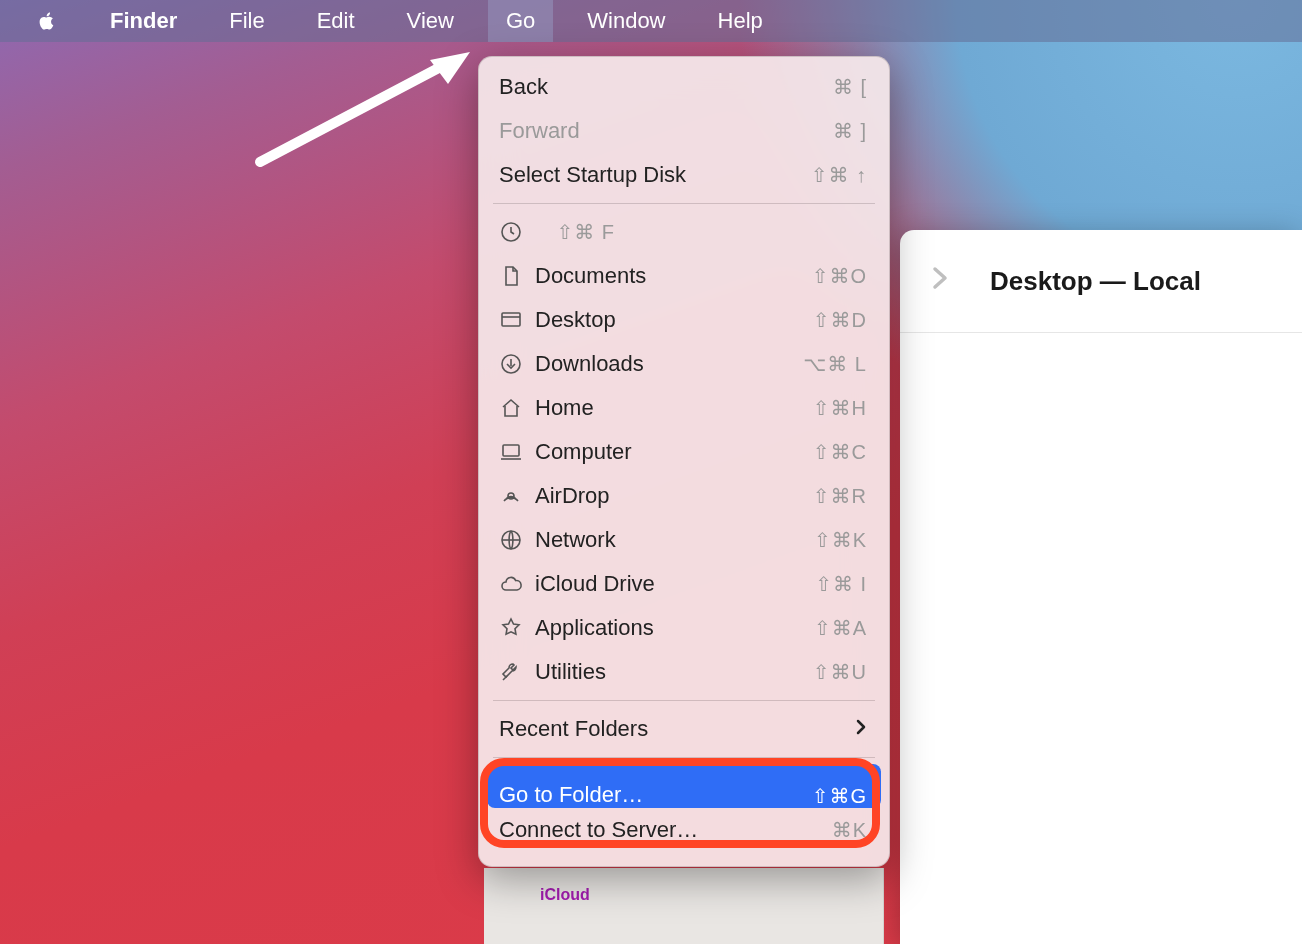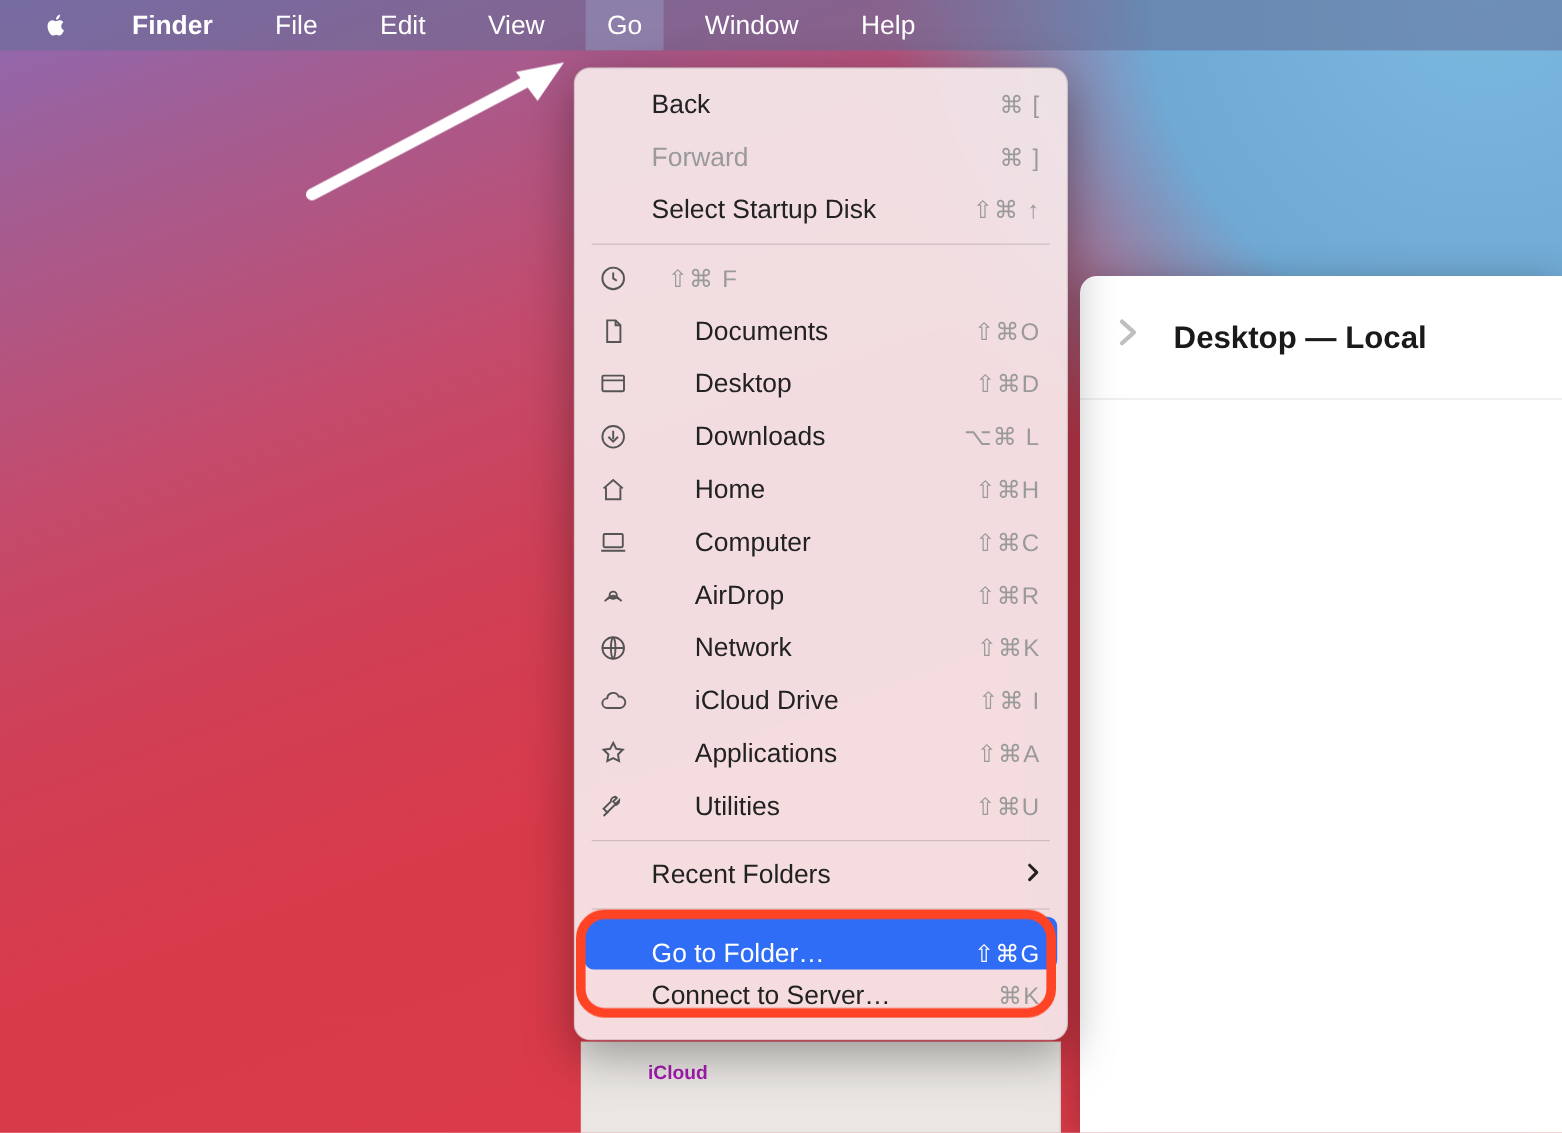--- a/index.html
+++ b/index.html
@@ -32,34 +32,34 @@
     box-shadow:0 12px 40px rgba(0,0,0,.35);
     padding:8px 0 14px 0;
     backdrop-filter:blur(20px);
   }
   .menu .row{
     display:flex;align-items:center;height:44px;padding:0 22px 0 20px;
     font-size:22px;color:#222;
   }
   .menu .row.disabled{color:#9a9a9a;}
   .menu .row .ic{width:36px;display:flex;justify-content:flex-start;color:#555;}
-  .menu .row .lbl{flex:1;margin-left:44px;}
+  .menu .row .lbl{flex:1;}
   .menu .row .sc{color:#9a9a9a;font-size:20px;letter-spacing:1px;min-width:80px;text-align:right;}
   .menu .row.sel{background:#2f6df6;color:#fff;border-radius:8px;margin:0 8px;padding:0 14px 0 12px;align-items:flex-end;}
   .menu .row.sel .sc{color:#fff;}
   .menu .sep{height:1px;background:rgba(0,0,0,.15);margin:6px 14px;}
   .menu .row .chev{color:#222;font-size:22px;}
   
   .finder{
     position:absolute;top:230px;left:900px;width:402px;height:714px;
     background:#fff;border-top-left-radius:14px;
     box-shadow:-4px 4px 30px rgba(0,0,0,.25);
   }
   .finder .tb{
-    height:102px;display:flex;align-items:center;padding:0 30px;gap:28px;
+    height:102px;display:flex;align-items:center;padding:0 30px;gap:40px;
     border-bottom:1px solid #e6e6e6;
   }
   .chevron-f{color:#bfbfbf;font-size:34px;font-weight:400;}
   .finder .title{font-size:26px;font-weight:700;color:#1a1a1a;}
   
   .sidebar-strip{
     position:absolute;top:868px;left:484px;width:400px;height:76px;
     background:#e9e6e3;padding:18px 0 0 56px;box-sizing:border-box;
     border-right:1px solid #d5d2cf;
   }

